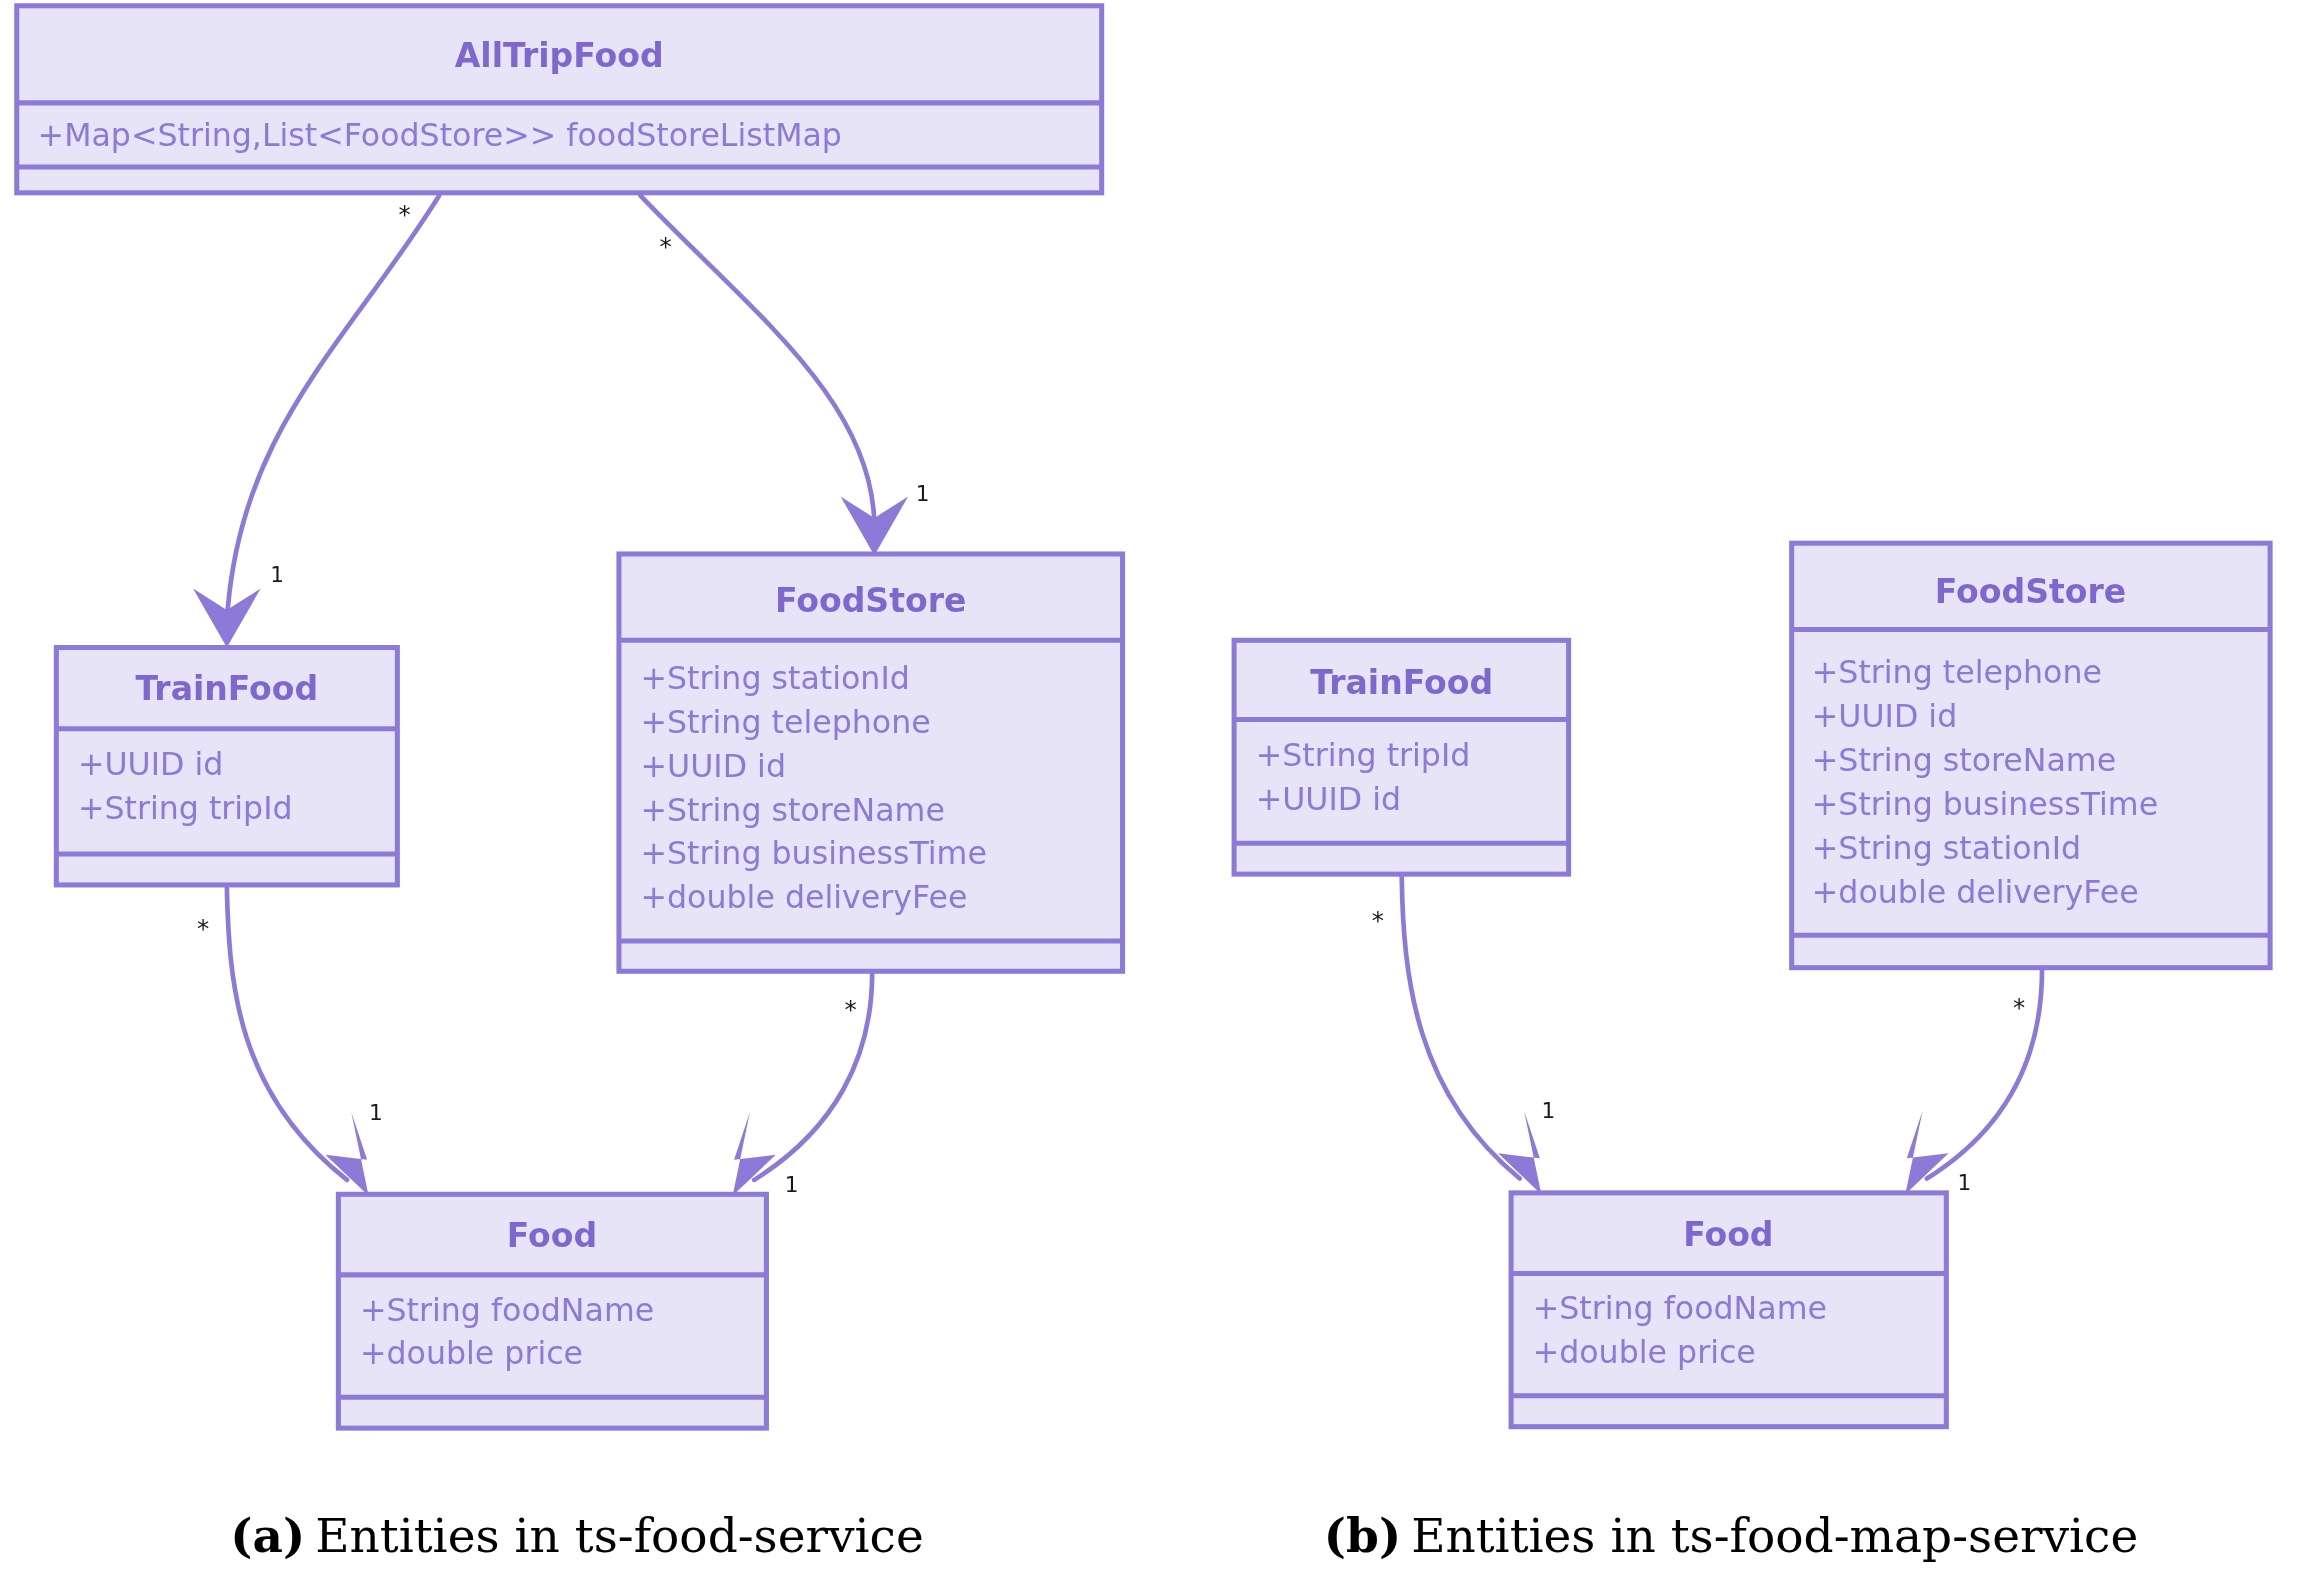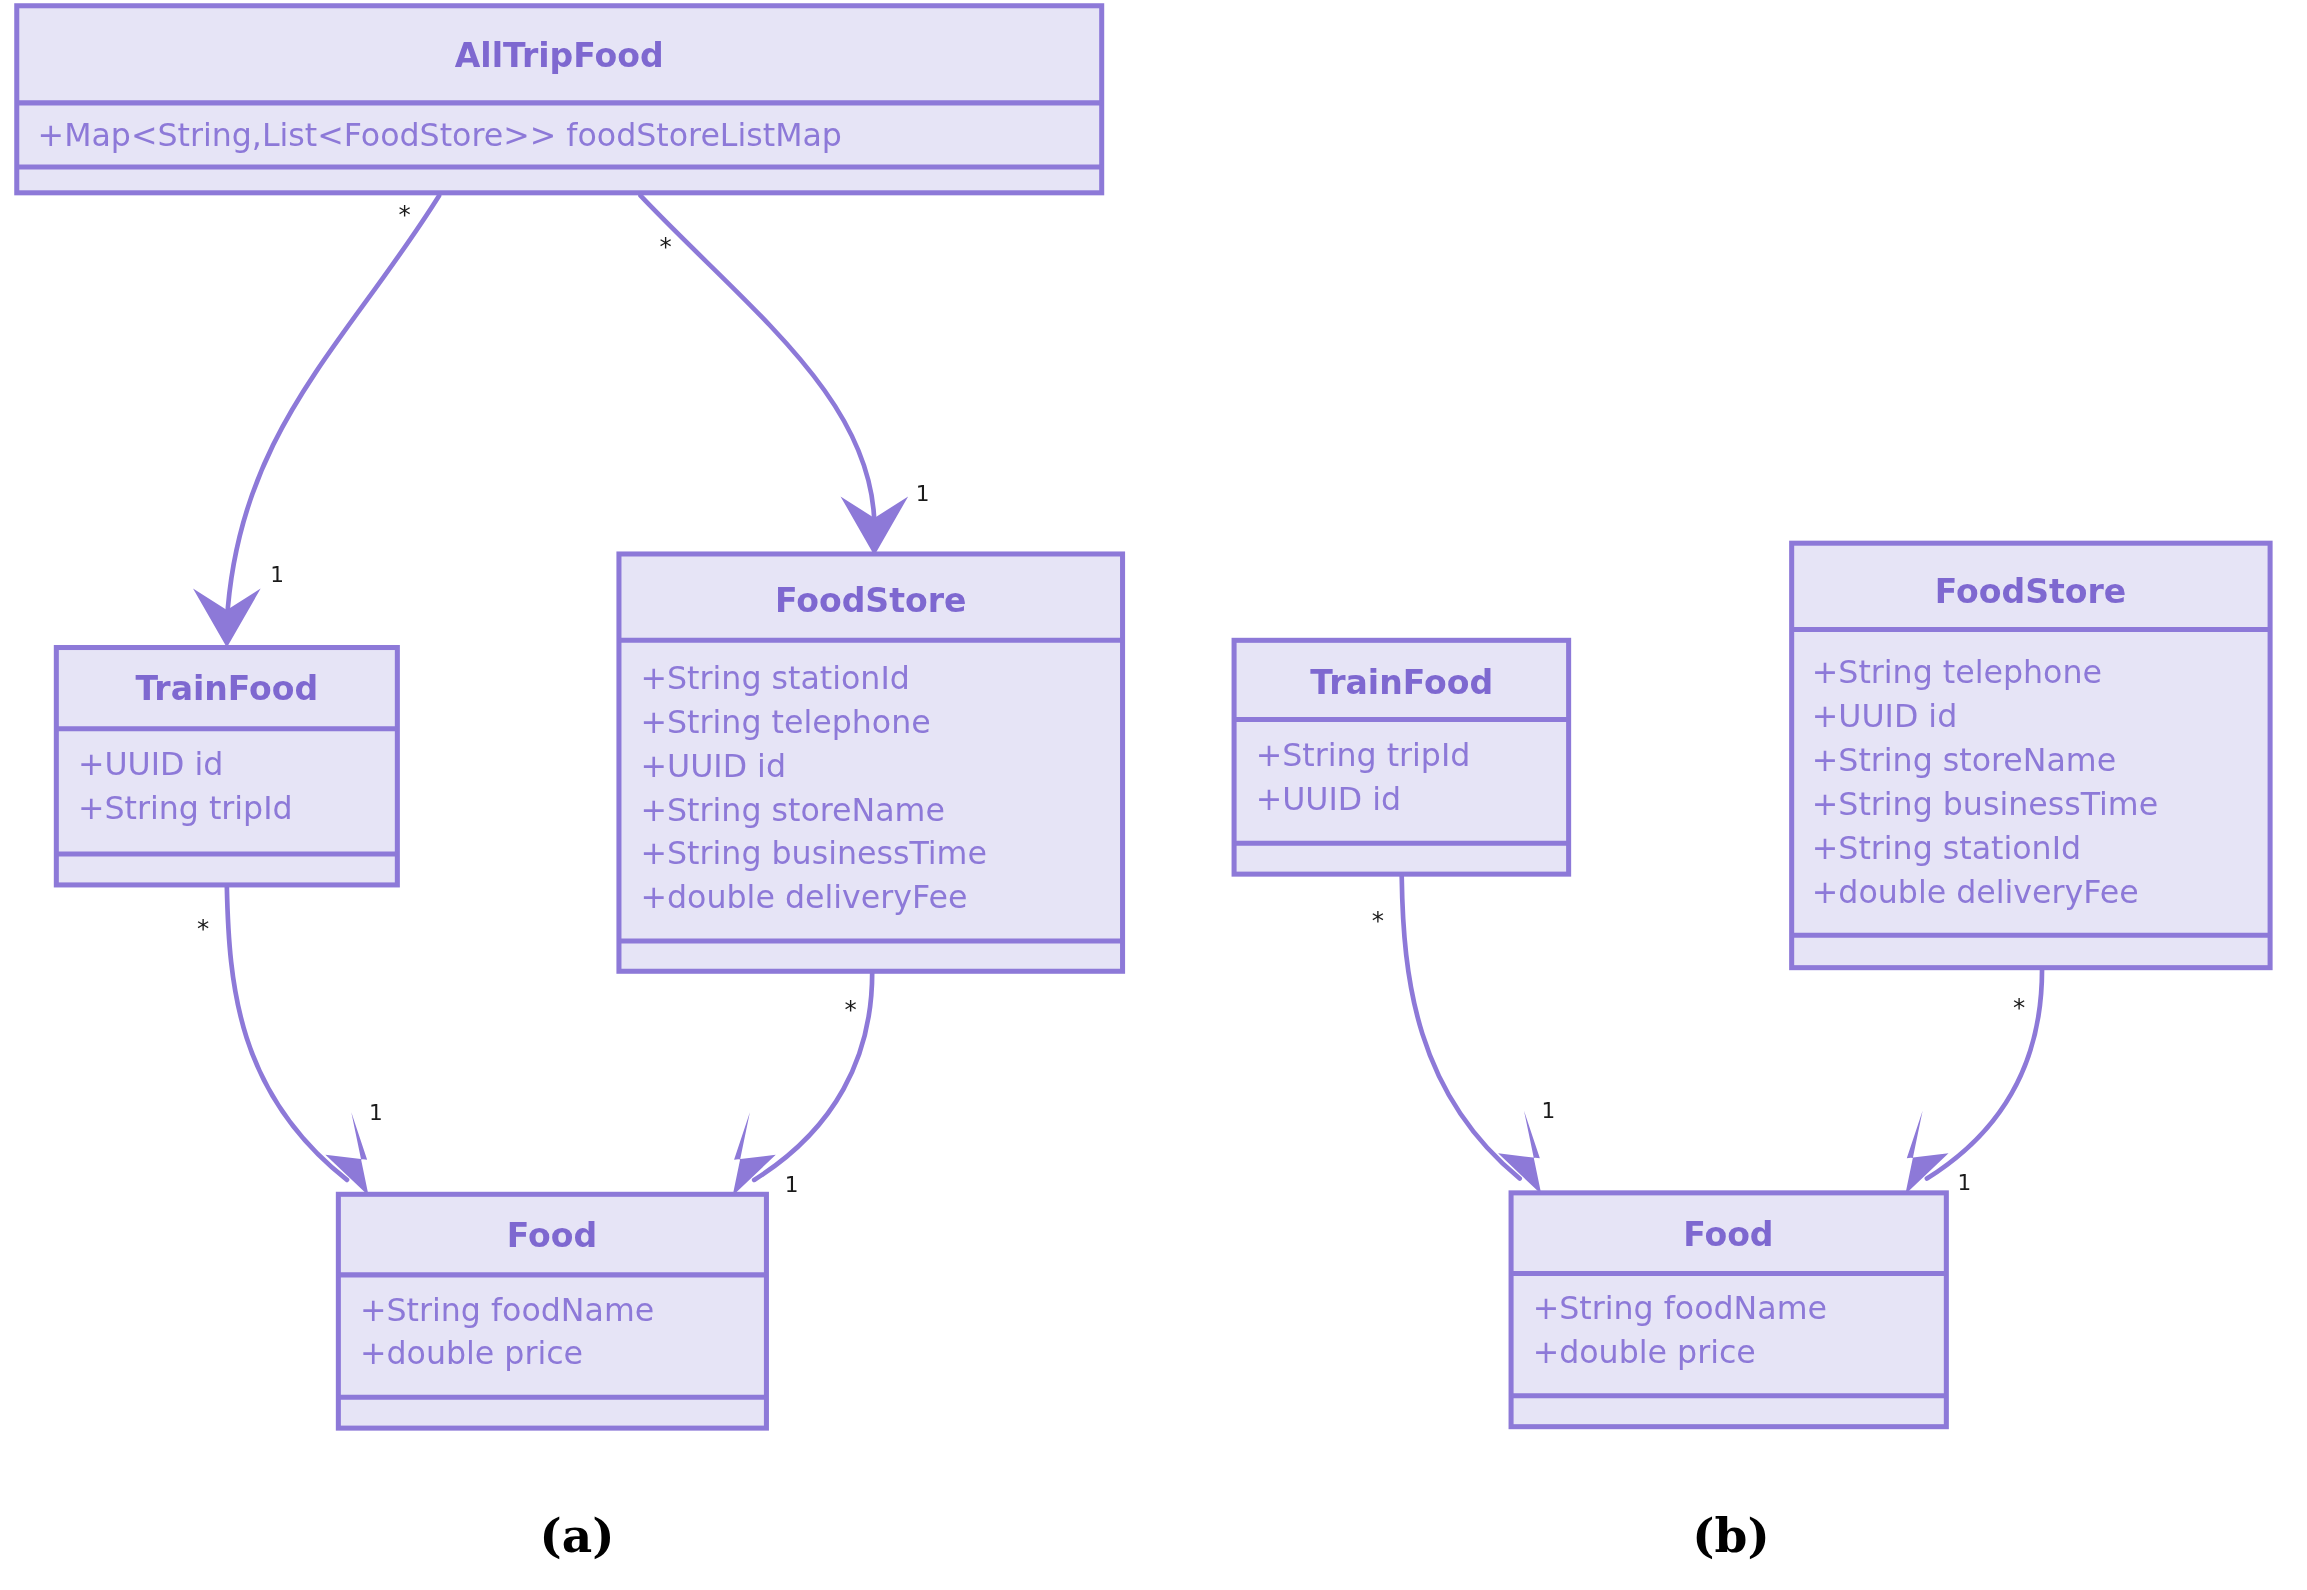--- a/index.html
+++ b/index.html
@@ -211,20 +211,22 @@
       <line class="cls-sep" x1="2100" y1="1940" x2="2705" y2="1940"></line>
       <text class="cls-title" x="2402" y="1718">Food</text>
       <text class="cls-attr" x="2130" y="1821">+String foodName</text>
       <text class="cls-attr" x="2130" y="1882">+double price</text>
     </g>
 
   </svg>
 
   <div class="caption-wrap" style="left:0px; top:1508px; width:1154px;">
     <span class="caption-tag">(a)</span>
+    <span class="caption-text">Entities in ts-food-service</span>
   </div>
 
   <div class="caption-wrap" style="left:1154px; top:1508px; width:1154px;">
     <span class="caption-tag">(b)</span>
+    <span class="caption-text">Entities in ts-food-map-service</span>
   </div>
 
 </div>
 
 
 </body></html>

